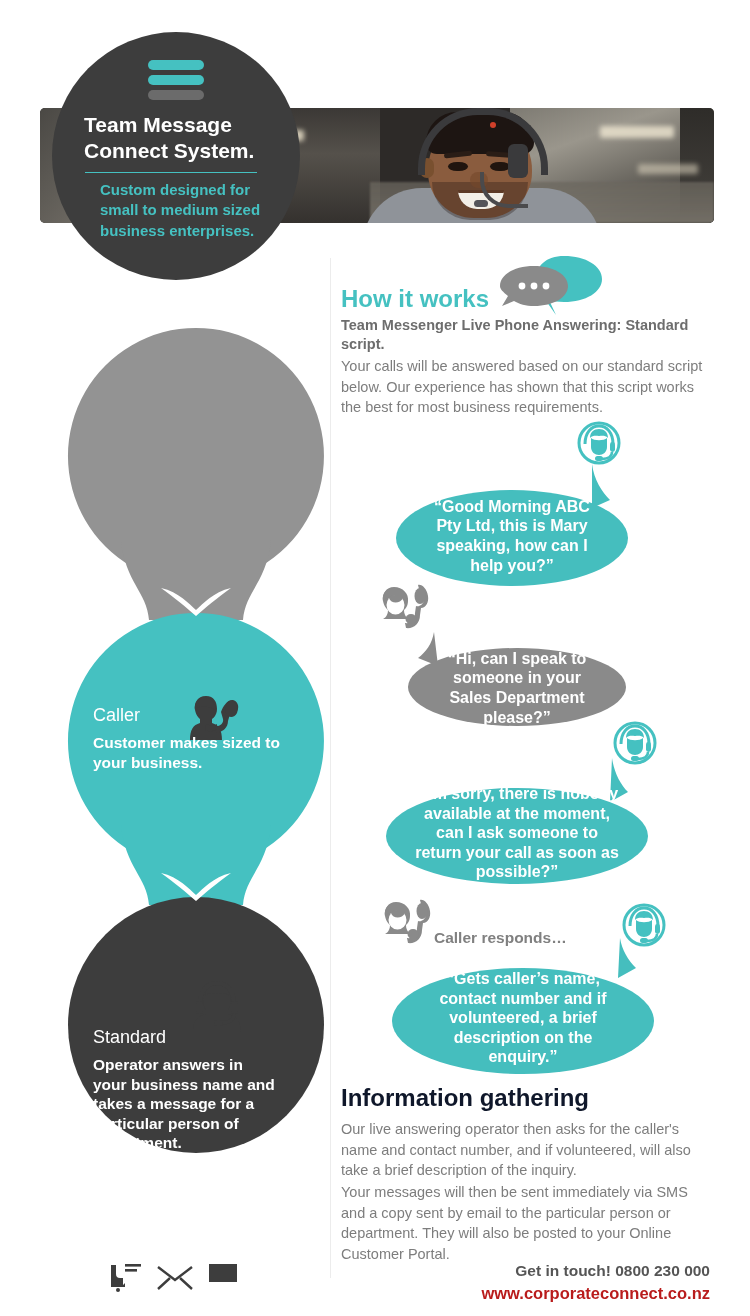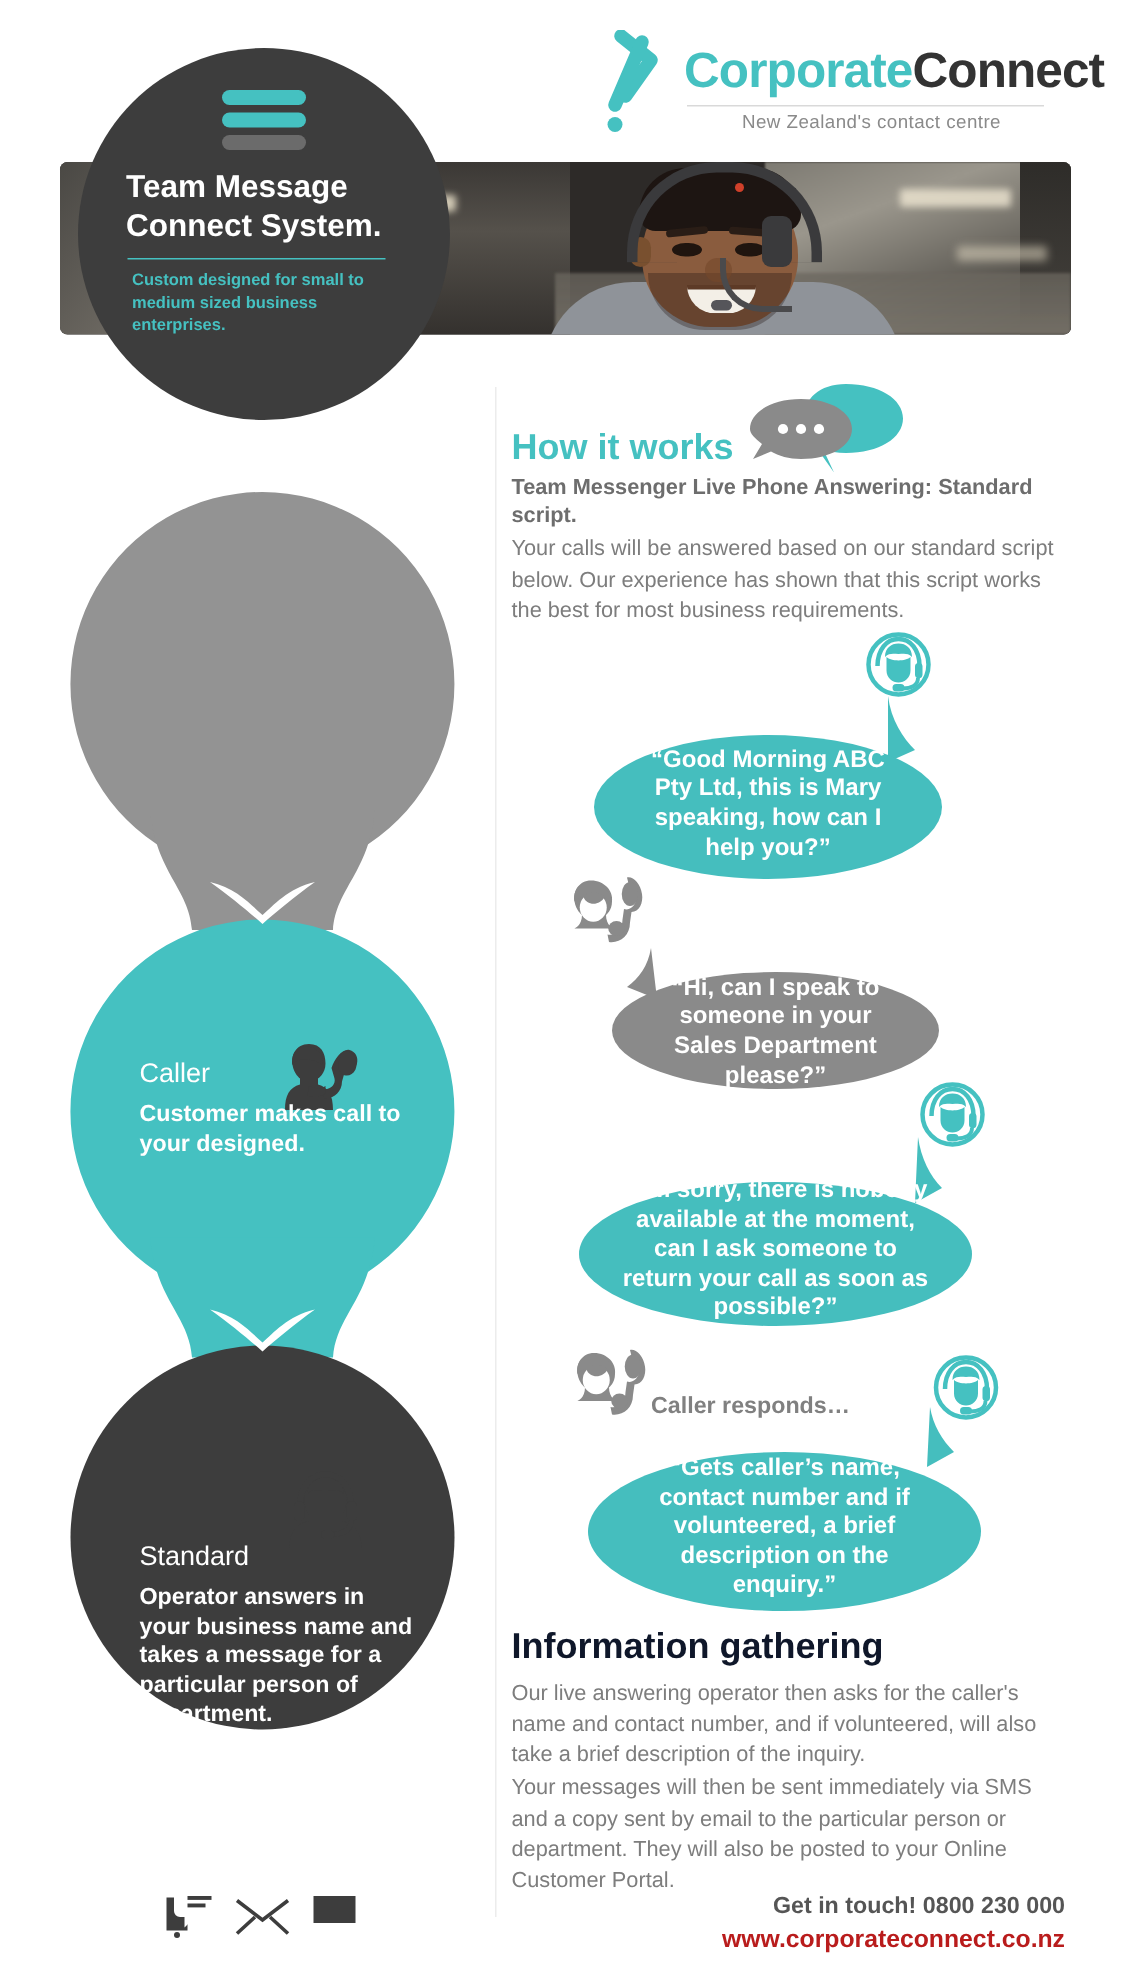--- a/index.html
+++ b/index.html
@@ -168,26 +168,26 @@
   #hamburger i.g{background:#6b6b6b;}
   #hero-title{
     position:absolute; left:32px; top:80px; width:200px;
     color:#ffffff; font-size:21px; font-weight:bold; line-height:1.24;
   }
   #hero-rule{
     position:absolute; left:33px; top:140px; width:172px; height:1px;
     background:#45C1C1;
   }
   #hero-sub{
-    position:absolute; left:36px; top:148px; width:178px;
-    color:#45C1C1; font-size:11px; font-weight:bold; line-height:1.35;
-  }
-
-  
-  #funnel{ position:absolute; left:0px; top:320px; width:330px; height:855px; }
+    position:absolute; left:48px; top:148px; width:178px;
+    color:#45C1C1; font-size:15px; font-weight:bold; line-height:1.35;
+  }
+
+  
+  #funnel{ position:absolute; left:0px; top:320px; width:330px; height:855px;padding-left:21px; }
   #funnel svg{ display:block; }
 
   .fn-label{
     position:absolute; color:#ffffff; font-size:18px; line-height:1.2;
   }
   .fn-body{
     position:absolute; color:#ffffff; font-size:15.5px; font-weight:bold; line-height:1.26;
   }
 
   #caller-label{ left:93px; top:385px; }
@@ -255,32 +255,20 @@
   }
   .caller-responds{
     position:absolute; color:#808080; font-size:15.5px; font-weight:bold;
   }
 </style>
 </head>
 <body>
 
 <div id="page">
 
-  <div id="logo">
-    <svg id="logo-mark" viewBox="0 0 46 72">
-      <path d="M10 4 L30 20 L13 44" fill="none" stroke="#45C1C1" stroke-width="9" stroke-linecap="round" stroke-linejoin="round"></path>
-      <path d="M24 8 L6 50" fill="none" stroke="#45C1C1" stroke-width="9" stroke-linecap="round"></path>
-      <circle cx="6" cy="63" r="5" fill="#45C1C1"></circle>
-    </svg>
-    <div id="logo-wordmark">
-      <span class="wm-a">Corporate</span><span class="wm-b">Connect</span>
-    </div>
-    <div id="logo-rule"></div>
-    <div id="logo-tag">New Zealand's contact centre</div>
-  </div>
 
   <div id="banner">
     <div class="bg-left"></div>
     <div class="wall"></div>
     <div class="bg-right"></div>
     <div class="bg-rightdark"></div>
     <div class="floor"></div>
     <div class="light1"></div>
     <div class="light2"></div>
     <div class="light3"></div>
@@ -334,21 +322,21 @@
     </svg>
 
     <svg id="caller-icon" viewBox="0 0 58 58">
       <path d="M18 6 C9 6 6 14 7 20 C8 26 12 29 12 29 L12 33 C5 35 2 40 2 50 L34 50 C34 40 31 35 24 33 L24 29 C24 29 29 26 29 19 C29 12 26 6 18 6 Z" fill="#3d3d3d"></path>
       <path d="M13 8 C8 9 6 15 7 20 C11 14 22 16 27 20 C29 13 22 6 13 8 Z" fill="#3d3d3d"></path>
       <path d="M45 10 C49 11 51 15 50 19 C49 23 45 25 42 24 L40 31 C40 38 34 43 28 42 L27 36 C32 37 36 33 35 29 L33 22 C35 16 40 9 45 10 Z" fill="#3d3d3d"></path>
       <path d="M44 11 c5 1 7 7 5 12 c-2 4 -6 5 -9 3 c-3 -2 -3 -8 -1 -12 c1 -3 3 -4 5 -3 Z" fill="#3d3d3d"></path>
       <path d="M29 39 c-4 3 -9 3 -12 1 l1 -6 c4 2 8 2 11 0 Z" fill="#3d3d3d"></path>
     </svg>
     <div class="fn-label" id="caller-label">Caller</div>
-    <div class="fn-body" id="caller-body">Customer makes call to your designed.</div>
+    <div class="fn-body" id="caller-body">Customer makes sized to your business.</div>
 
     <svg id="operator-icon" viewBox="0 0 58 58">
       <path d="M29 8 C20 8 15 15 15 22 C15 28 18 32 18 32 L18 36 C9 38 5 44 5 54 L53 54 C53 44 49 38 40 36 L40 32 C40 32 43 28 43 22 C43 15 38 8 29 8 Z" fill="#3d3d3d"></path>
       <path d="M17 18 C17 11 22 7 29 7 C36 7 41 11 41 18 C38 14 33 16 29 16 C25 16 20 14 17 18 Z" fill="#3d3d3d"></path>
       <path d="M12 26 C12 13 19 5 29 5 C39 5 46 13 46 26" fill="none" stroke="#3d3d3d" stroke-width="4"></path>
       <rect x="43" y="23" width="7" height="13" rx="3" fill="#3d3d3d"></rect>
       <rect x="8" y="23" width="7" height="13" rx="3" fill="#3d3d3d"></rect>
       <path d="M46 36 C46 42 40 45 33 45" fill="none" stroke="#3d3d3d" stroke-width="3.5"></path>
       <rect x="26" y="42" width="9" height="6" rx="3" fill="#3d3d3d"></rect>
     </svg>

